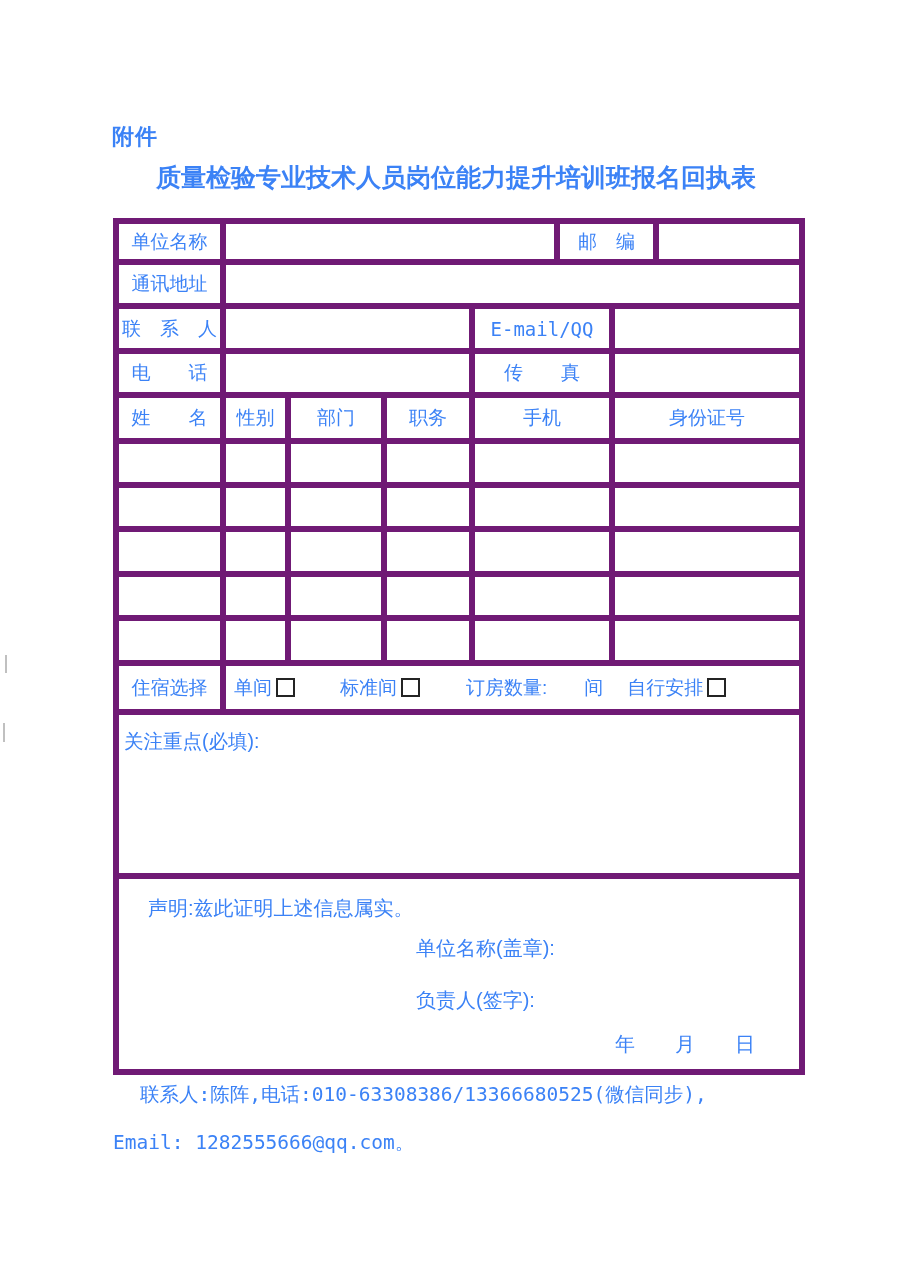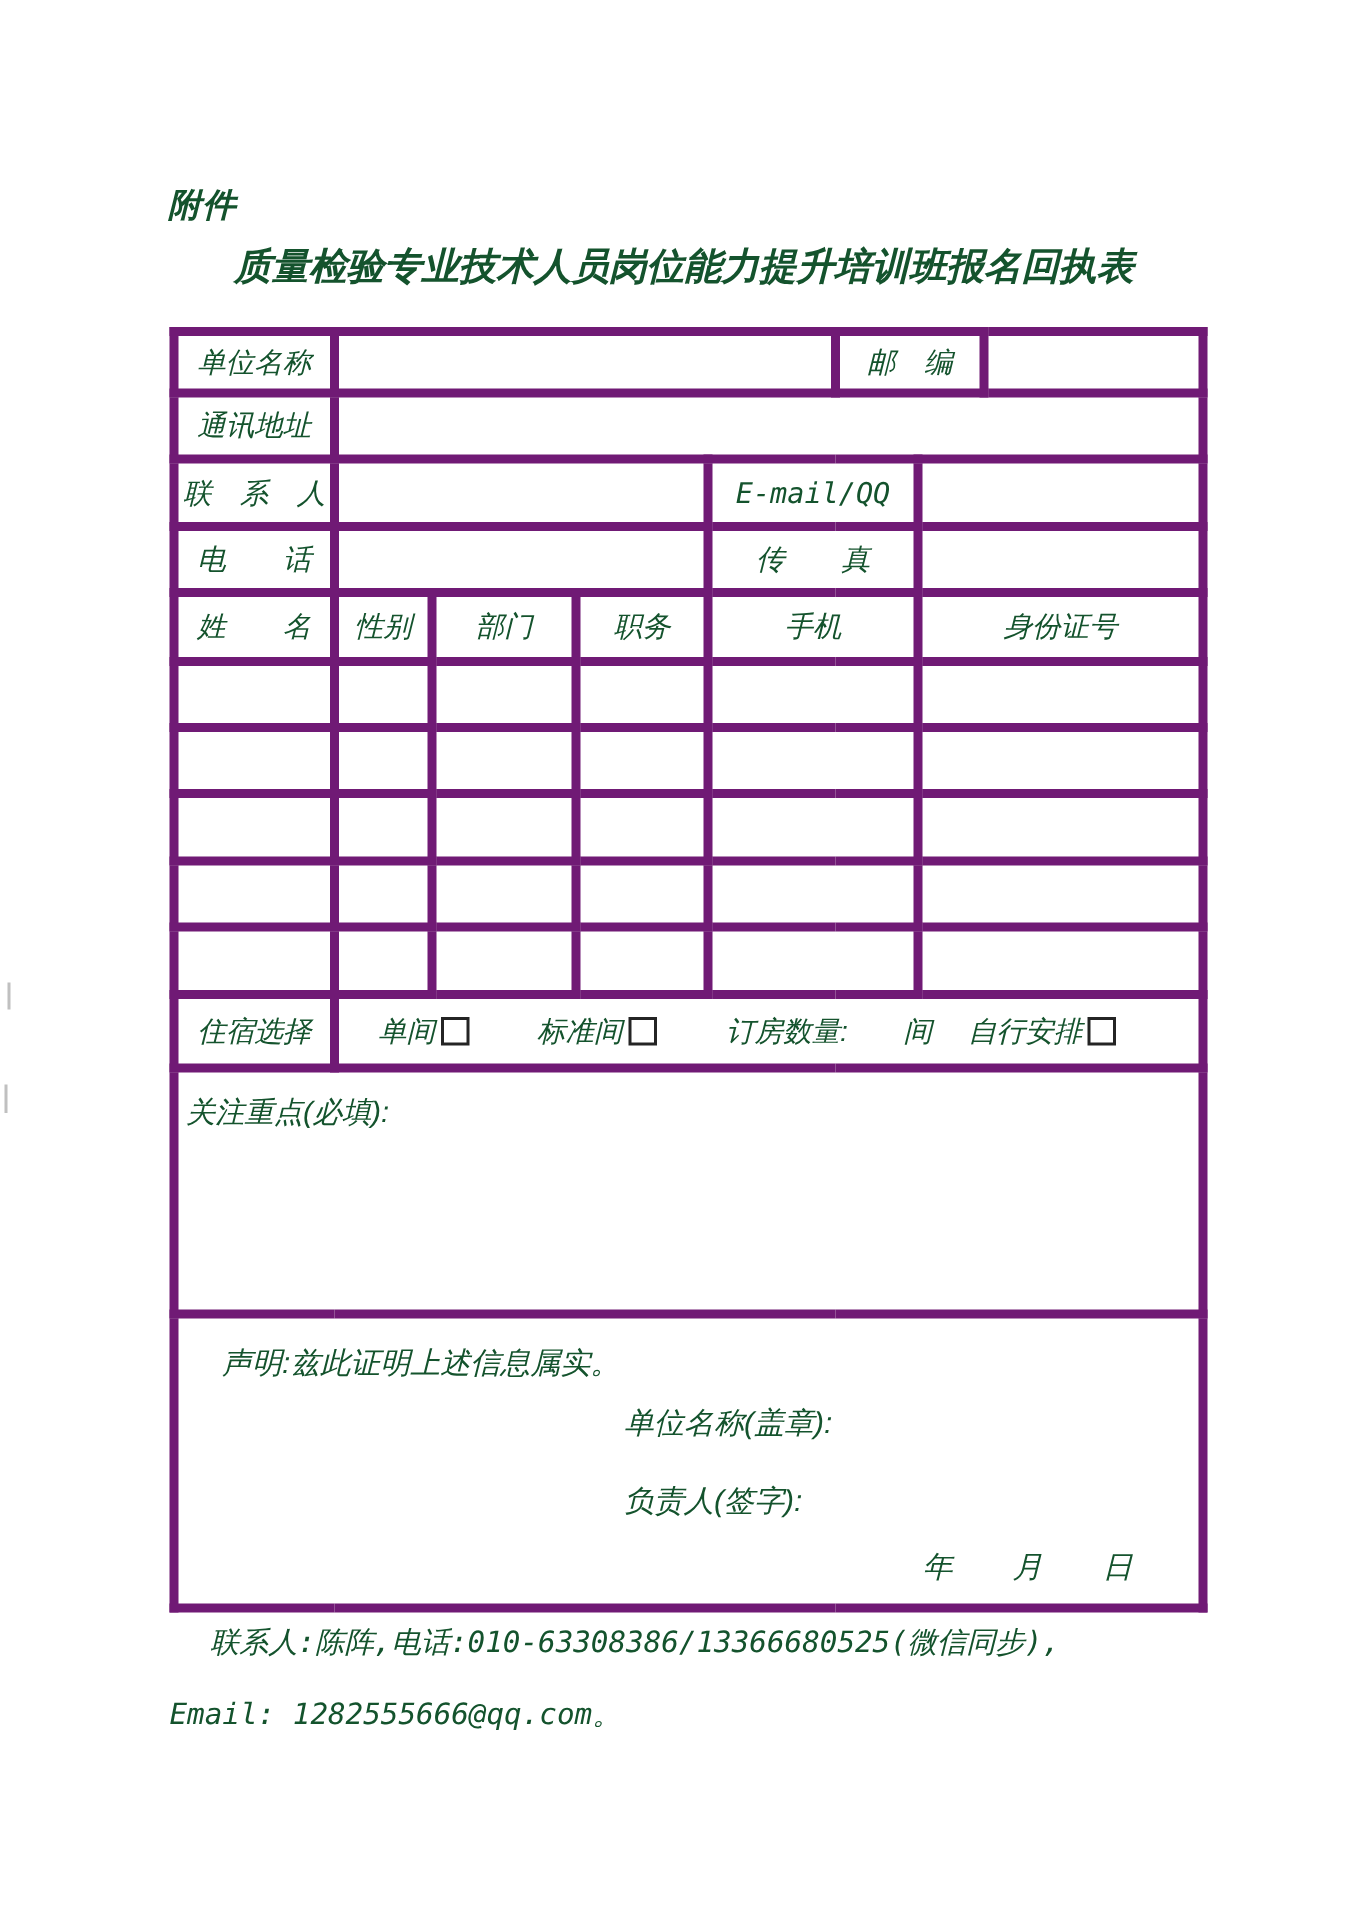--- a/index.html
+++ b/index.html
@@ -1,20 +1,19 @@
 <!DOCTYPE html>
 <html><head>
 <meta charset="utf-8">
 <style>
   html,body { margin:0; padding:0; background:#ffffff; }
   .page {
     position:relative; width:900px; height:1155px; background:#ffffff;
-    font-family:"Liberation Sans","DejaVu Sans",sans-serif; color:#14532d;
+    font-family:"Liberation Sans","DejaVu Sans",sans-serif; color:#3b82f6;
     overflow:hidden;
-    font-style:italic;
   }
   .attach {
     position:absolute; left:112px; top:122px;
     font-size:22px; font-weight:700; letter-spacing:1px; white-space:nowrap;
   }
   .title {
     position:absolute; left:110px; top:161px; width:692px;
     font-size:25px; font-weight:700; white-space:nowrap; text-align:center;
   }
   table.form-table {
@@ -31,21 +30,21 @@
   td.remark-cell { height:85px; vertical-align:top; padding:8px 8px 4px 6px; font-size:19.5px; line-height:38px; }
   .remark-l1 { text-indent:27px; white-space:nowrap; }
   .remark-l1 > span { text-indent:0; }
   .blank-underline { display:inline-block; width:28px; height:5px; border-bottom:2px solid #222; margin:0 1px; }
   td.focus-cell { height:145px; vertical-align:top; padding:13px 8px 0 5px; font-size:19.5px; }
   td.decl-cell { height:190px; vertical-align:top; position:relative; font-size:20px; }
   .decl-statement { position:absolute; left:29px; top:16px; white-space:nowrap; }
   .decl-seal { position:absolute; left:297px; top:56px; white-space:nowrap; }
   .decl-sign { position:absolute; left:297px; top:108px; white-space:nowrap; }
   .decl-date { position:absolute; left:496px; top:152px; white-space:nowrap; }
-  .acc-opts { display:flex; align-items:center; padding-left:26px; white-space:nowrap; }
+  .acc-opts { display:flex; align-items:center; padding-left:8px; white-space:nowrap; }
   .acc-item { display:flex; align-items:center; }
   .gap35 { margin-left:45px; } .gap46 { margin-left:46px; }
   .gap37 { margin-left:37px; } .gap33 { margin-left:24px; }
   .cbox {
     width:15px; height:15px; border:2px solid #242424; display:inline-block;
     margin-left:4px; flex:0 0 auto;
   }
   .footer-line {
     position:absolute; left:113px; font-size:19.5px; white-space:nowrap;
     font-family:"DejaVu Sans Mono","Liberation Mono",monospace;

